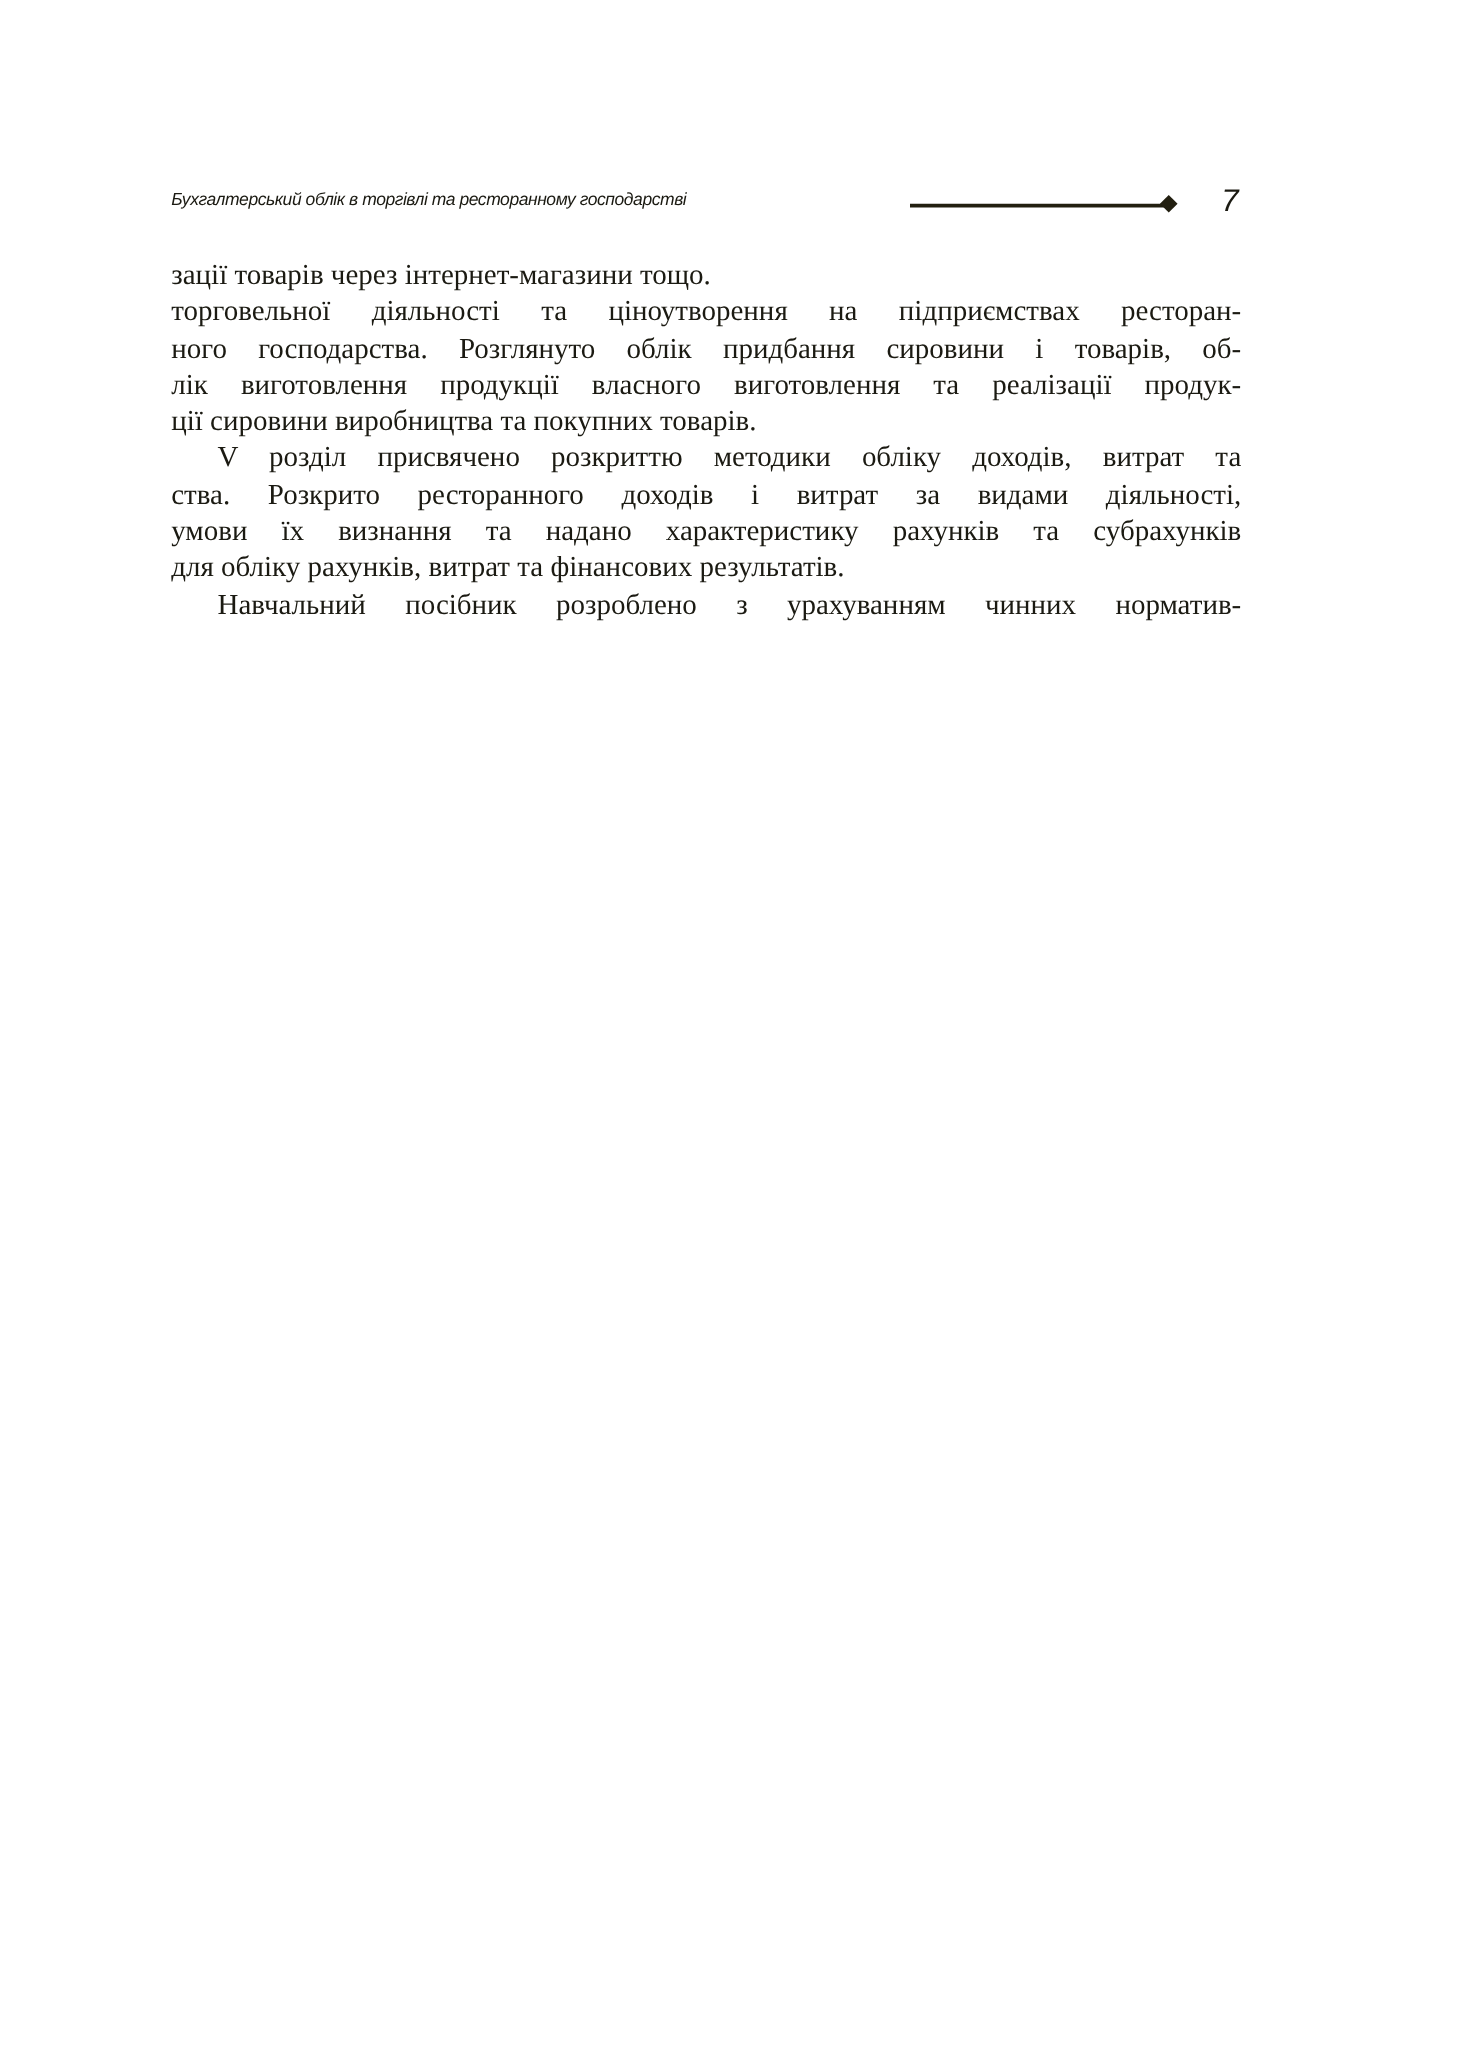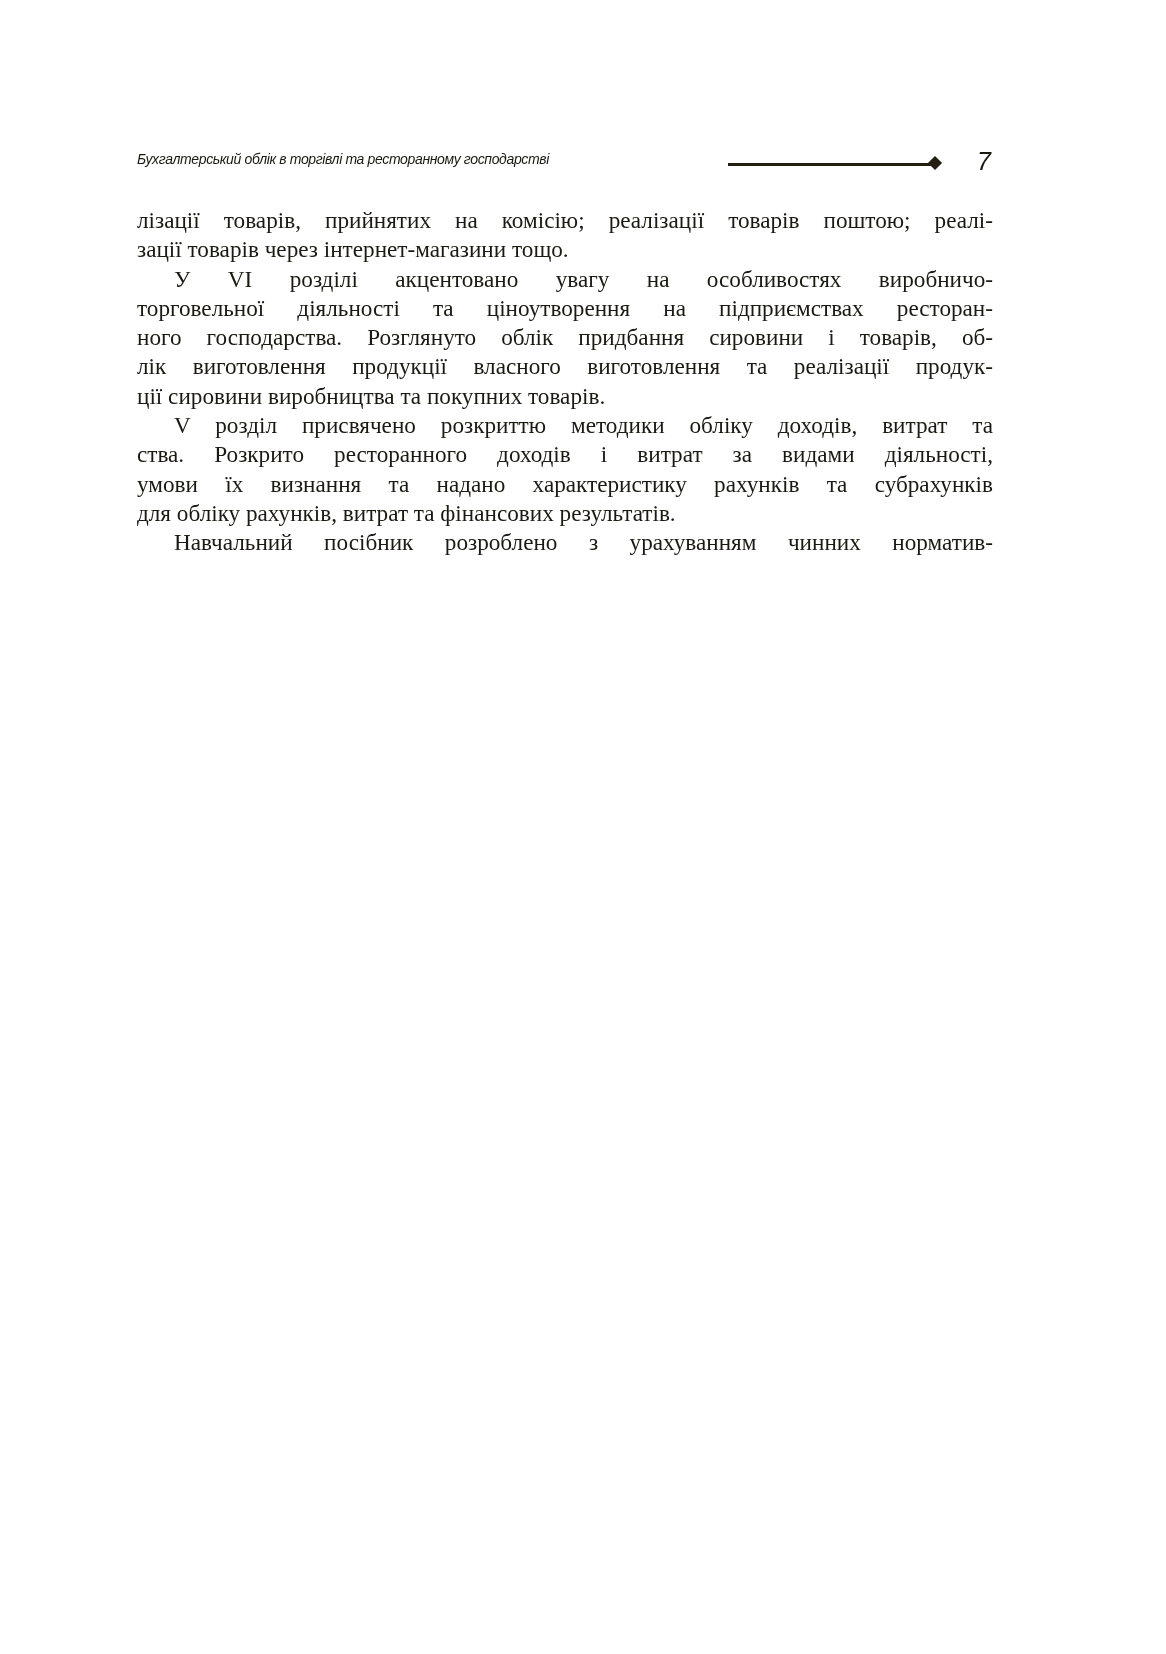--- a/index.html
+++ b/index.html
@@ -87,25 +87,23 @@
 
 <div class="page-header">
   <span class="running-title">Бухгалтерський облік в торгівлі та ресторанному господарстві</span>
   <span class="header-rule"></span>
   <span class="header-diamond"></span>
   <span class="page-number">7</span>
 </div>
 
 <div class="body-text">
   <div>
-    <span class="line">лізації товарів, прийнятих на комісію; реалізації товарів поштою; реалі-</span>
     <span class="line last">зації товарів через інтернет-магазини тощо.</span>
   </div>
   <div>
-    <span class="line indent">У VI розділі акцентовано увагу на особливостях виробничо-</span>
     <span class="line">торговельної діяльності та ціноутворення на підприємствах ресторан-</span>
     <span class="line">ного господарства. Розглянуто облік придбання сировини і товарів, об-</span>
     <span class="line">лік виготовлення продукції власного виготовлення та реалізації продук-</span>
     <span class="line last">ції сировини виробництва та покупних товарів.</span>
   </div>
   <div>
     <span class="line indent">V розділ присвячено розкриттю методики обліку доходів, витрат та</span>
     <span class="line">ства. Розкрито ресторанного доходів і витрат за видами діяльності,</span>
     <span class="line">умови їх визнання та надано характеристику рахунків та субрахунків</span>
     <span class="line last">для обліку рахунків, витрат та фінансових результатів.</span>

